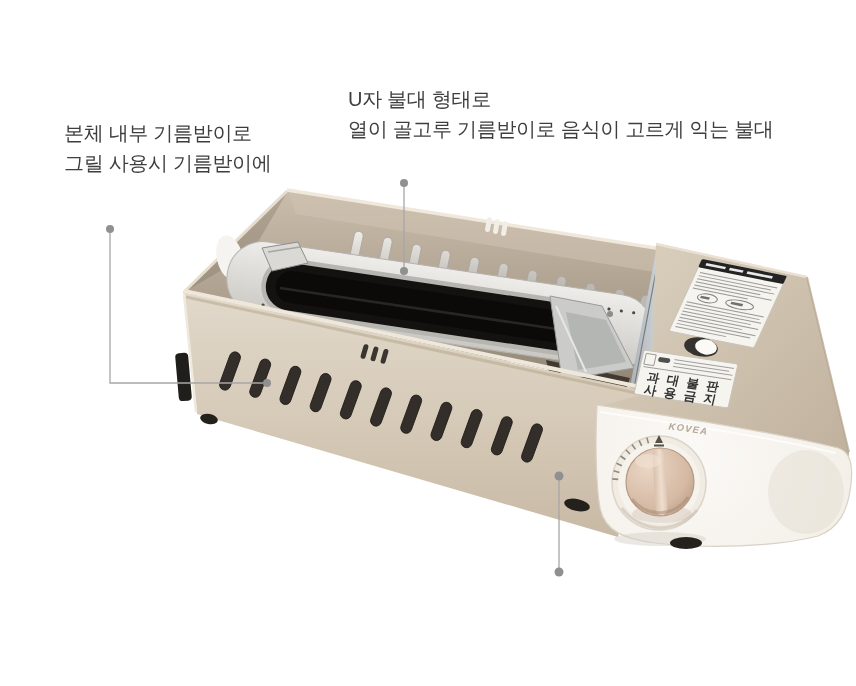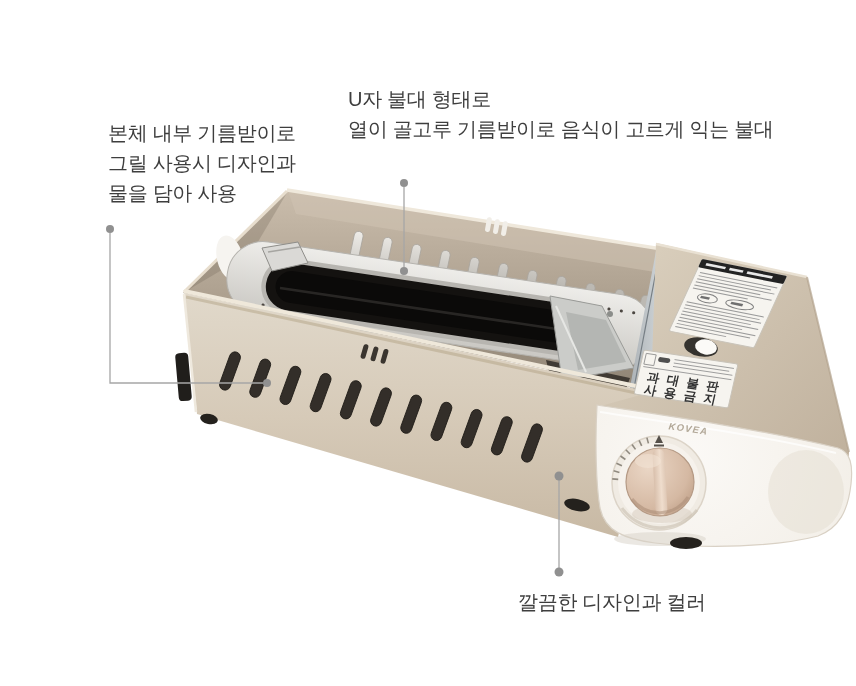--- a/index.html
+++ b/index.html
@@ -5,21 +5,21 @@
   html,body{margin:0;padding:0;background:#ffffff;}
   .stage{
     position:relative;width:856px;height:686px;background:#ffffff;overflow:hidden;
     font-family:"Liberation Sans","DejaVu Sans",sans-serif;
   }
   .stove-svg{position:absolute;left:0;top:0;}
   .callout{
     position:absolute;color:#3e3e3e;font-size:20px;line-height:30px;
     letter-spacing:-0.3px;font-weight:500;white-space:nowrap;
   }
-  .callout-left{left:64px;top:118px;margin-left:44px;}
+  .callout-left{left:64px;top:118px;}
   .callout-top{left:348px;top:84px;}
   .callout-bottom{left:518px;top:587px;}
   .callout span{display:block;}
 </style>
 </head>
 <body>
 
 <div class="stage">
 
   <svg class="stove-svg" width="856" height="686" viewBox="0 0 856 686">
@@ -277,26 +277,22 @@
       <g>
         <path d="M559,480 L559,568" fill="none"></path>
         <circle cx="559" cy="476" r="4.5" stroke="none"></circle>
         <circle cx="559" cy="572" r="4.5" stroke="none"></circle>
       </g>
     </g>
   </svg>
 
   <div class="callout callout-left">
     <span>본체 내부 기름받이로</span>
-    <span>그릴 사용시 디자인과</span>
-    <span>물을 담아 사용</span>
+    <span>그릴 사용시 기름받이에</span>
   </div>
 
   <div class="callout callout-top">
     <span>U자 불대 형태로</span>
     <span>열이 골고루 기름받이로 음식이 고르게 익는 불대</span>
   </div>
 
-  <div class="callout callout-bottom">
-    <span>깔끔한 디자인과 컬러</span>
-  </div>
 
 </div>
 
 </body></html>

